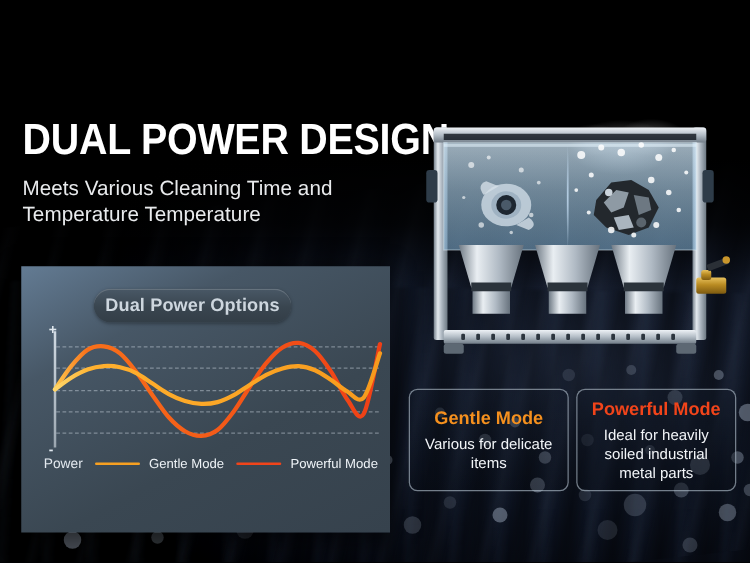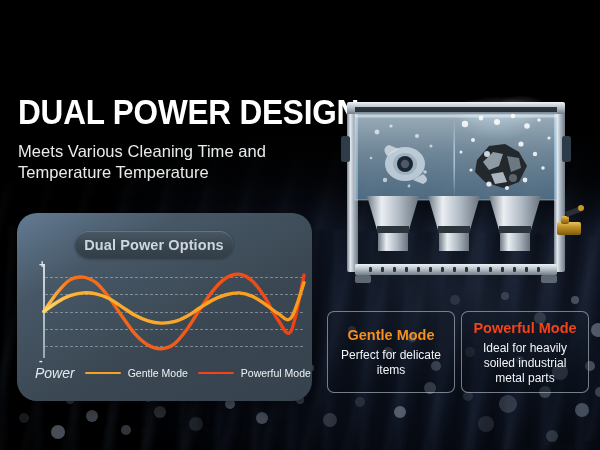--- a/index.html
+++ b/index.html
@@ -64,22 +64,22 @@
   }
   #subheadline {
     margin-top:9px;
     font-size:16.5px; line-height:21px; font-weight:400;
     color:#e8eaec; letter-spacing:0.05px;
     max-width:300px;
   }
 
   
   #chart-panel {
-    position:absolute; left:17px; top:213px; width:295px; height:188px;
-    border-radius:20px;
+    position:absolute; left:17px; top:213px; width:295px; height:213px;
+    border-radius:0;
     background:linear-gradient(150deg,#5d7governed 0%,#3b4955 100%);
     background:linear-gradient(152deg,#637b93 0%,#475766 26%,#3a4752 62%,#36424d 100%);
     box-shadow:0 4px 18px rgba(0,0,0,0.55);
     overflow:hidden;
   }
   #chart-panel-inner { position:absolute; inset:0; }
 
   #chart-pill {
     position:absolute; left:58px; top:18px; width:158px; height:27px;
     border-radius:14px;
@@ -105,21 +105,21 @@
     position:absolute; left:28px; width:258px; height:0;
     border-top:1px dashed rgba(216,226,236,0.42);
   }
 
   #wave-svg { position:absolute; left:0; top:0; width:295px; height:175px; }
 
   #chart-legend {
     position:absolute; left:18px; top:152px; width:270px;
     display:flex; align-items:center; gap:10px;
   }
-  .legend-axis-label { font-size:14px; color:#e3e9ef; font-weight:400;font-style:italic; }
+  .legend-axis-label { font-size:11px; color:#e3e9ef; font-weight:400; }
   .legend-entry { display:flex; align-items:center; gap:7px; }
   .legend-swatch { display:block; width:36px; height:2.6px; border-radius:2px; }
   .legend-text { font-size:10.5px; color:#eef3f7; font-weight:400; white-space:nowrap; }
 
   
   #product-photo { position:absolute; left:325px; top:88px; width:262px; height:205px; }
   #machine-svg { position:absolute; inset:0; }
 
   
   #mode-cards { position:absolute; left:327px; top:311px; width:262px; height:82px; display:flex; gap:6px; }
@@ -404,21 +404,21 @@
           <span class="legend-text">Powerful Mode</span>
         </span>
       </div>
 
     </div>
   </div>
 
   <div id="mode-cards">
     <div class="mode-card">
       <div class="mode-title" id="mt-gentle" style="color: rgb(245, 144, 30);">Gentle Mode</div>
-      <div class="mode-desc">Perfect for delicate items</div>
+      <div class="mode-desc">Various for delicate items</div>
     </div>
     <div class="mode-card">
       <div class="mode-title" id="mt-powerful" style="color: rgb(241, 68, 26);">Powerful Mode</div>
       <div class="mode-desc">Ideal for heavily soiled industrial metal parts</div>
     </div>
   </div>
 
 </div>
 
 </body></html>

